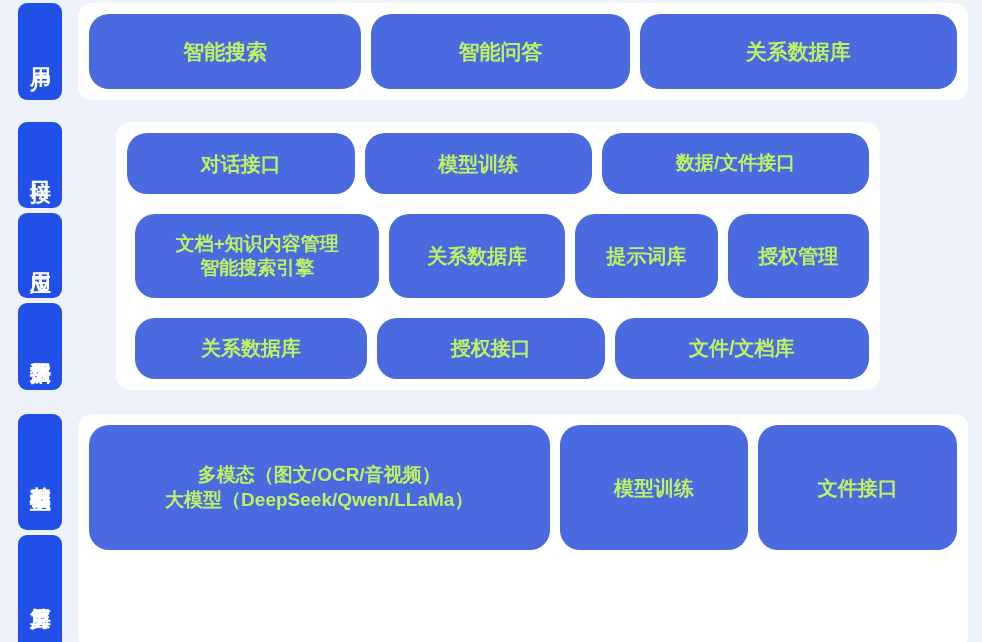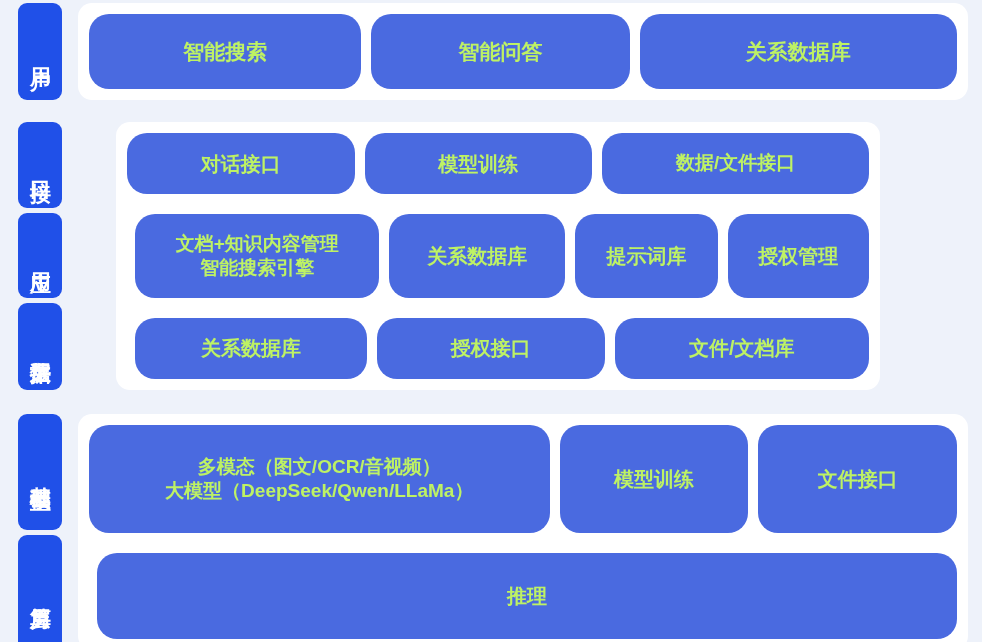--- a/index.html
+++ b/index.html
@@ -199,19 +199,18 @@
     <div class="panel">
 
       <div class="row">
         <div class="card two-line" style="flex-grow:338">多模态（图文/OCR/音视频）
 大模型（DeepSeek/Qwen/LLaMa）</div>
         <div class="card" style="flex-grow:230">模型训练</div>
         <div class="card" style="flex-grow:255">文件接口</div>
       </div>
 
       <div class="row">
-        <div class="card" style="flex-grow:455">推理</div>
       </div>
 
     </div>
   </section>
 
 </div>
 
 </body></html>

